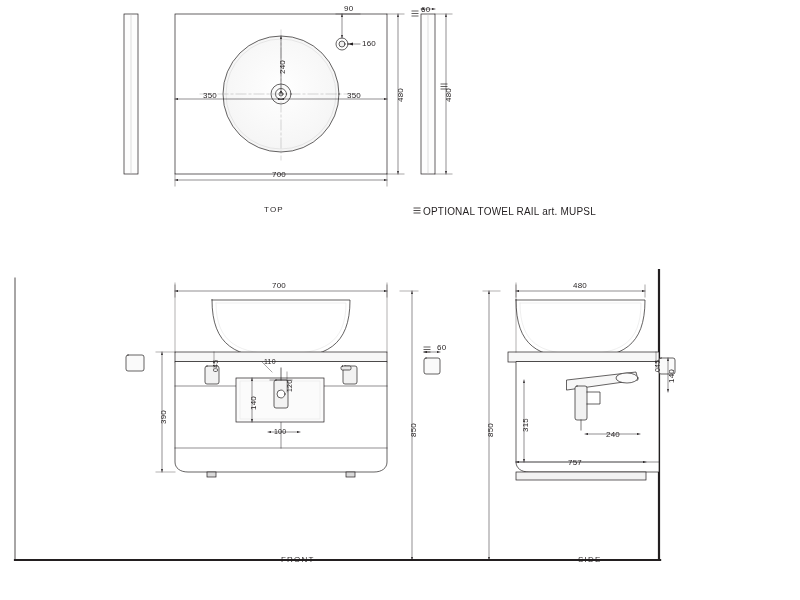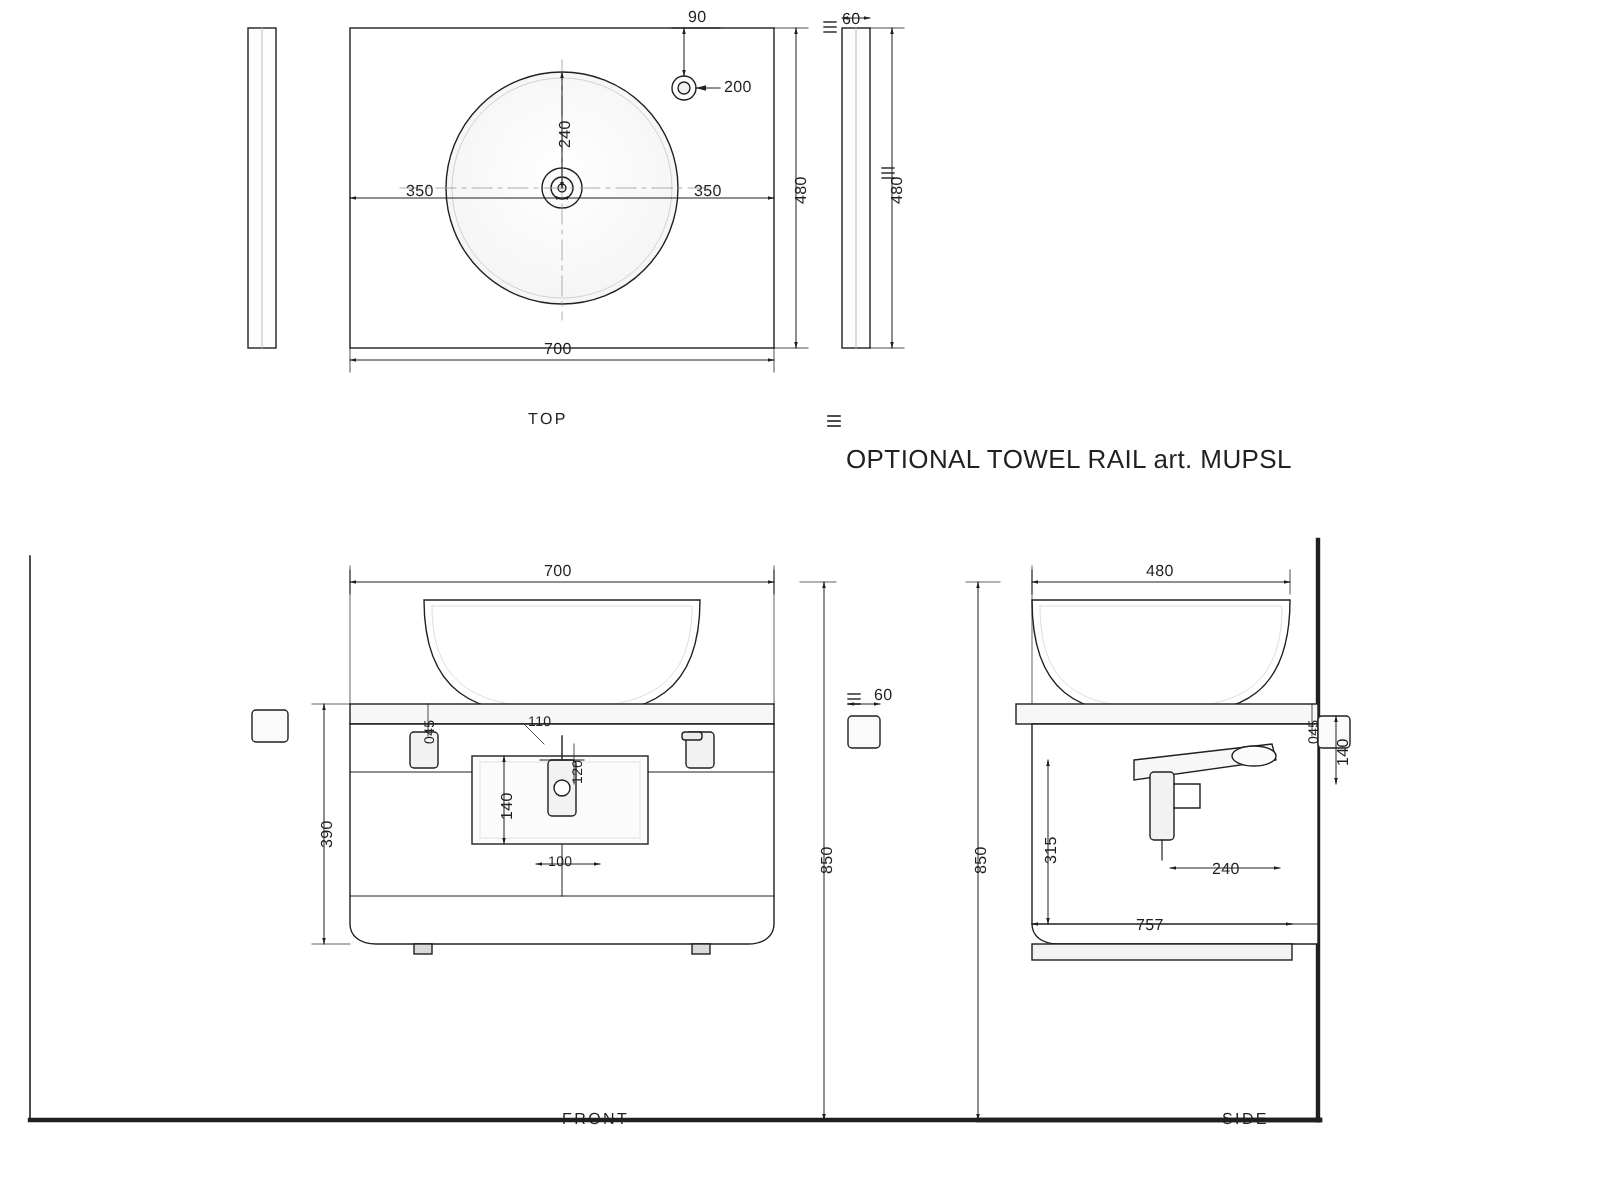--- a/index.html
+++ b/index.html
@@ -31,24 +31,23 @@
   .lbl.view {
     font-size: 8px;
     letter-spacing: 1.2px;
   }
   .lbl.rot90 {
     transform: rotate(-90deg);
     transform-origin: 0 0;
   }
   .note {
     position: absolute;
-    font-size: 13px;
+    font-size: 10px;
     letter-spacing: 0.2px;
     white-space: nowrap;
-    margin-top: 16px;
   }
 </style>
 </head>
 <body>
 
 <svg id="sheet" viewBox="0 0 800 600" xmlns="http://www.w3.org/2000/svg">
   <defs>
     <marker id="arrS" markerWidth="7" markerHeight="7" refX="6" refY="3" orient="auto">
       <path d="M6,3 L0,1.2 L0,4.8 z" fill="#231f20"></path>
     </marker>
@@ -232,21 +231,21 @@
     </g>
     <g>
       <line x1="441" y1="84" x2="447" y2="84" stroke="#231f20" stroke-width="0.7"></line>
       <line x1="441" y1="86.5" x2="447" y2="86.5" stroke="#231f20" stroke-width="0.7"></line>
       <line x1="441" y1="89" x2="447" y2="89" stroke="#231f20" stroke-width="0.7"></line>
     </g>
   </g>
 </svg>
 
 <div class="lbl" style="left:344px; top:4px;">90</div>
-<div class="lbl" style="left:362px; top:39px;">200</div>
+<div class="lbl" style="left:362px; top:39px;">160</div>
 <div class="lbl rot90" style="left:278px; top:74px;">240</div>
 <div class="lbl" style="left:203px; top:91px;">350</div>
 <div class="lbl" style="left:347px; top:91px;">350</div>
 <div class="lbl" style="left:272px; top:170px;">700</div>
 <div class="lbl rot90" style="left:396px; top:102px;">480</div>
 <div class="lbl" style="left:421px; top:5px;">60</div>
 <div class="lbl rot90" style="left:444px; top:102px;">480</div>
 <div class="lbl view" style="left:264px; top:205px;">TOP</div>
 <div class="note" style="left:423px; top:206px;">OPTIONAL TOWEL RAIL art. MUPSL</div>
 
@@ -261,13 +260,13 @@
 <div class="lbl" style="left:437px; top:343px;">60</div>
 <div class="lbl view" style="left:261px; top:555px;margin-left:20px;">FRONT</div>
 
 <div class="lbl" style="left:573px; top:281px;">480</div>
 <div class="lbl rot90" style="left:486px; top:437px;">850</div>
 <div class="lbl rot90" style="left:521px; top:432px;">315</div>
 <div class="lbl" style="left:606px; top:430px;">240</div>
 <div class="lbl" style="left:568px; top:458px;">757</div>
 <div class="lbl rot90" style="left:667px; top:383px;">140</div>
 <div class="lbl rot90" style="left:654px; top:372px; font-size:7px;">045</div>
-<div class="lbl view" style="left:578px; top:555px;margin-left:33px;">SIDE</div>
+<div class="lbl view" style="left:578px; top:555px;">SIDE</div>
 
 </body></html>

